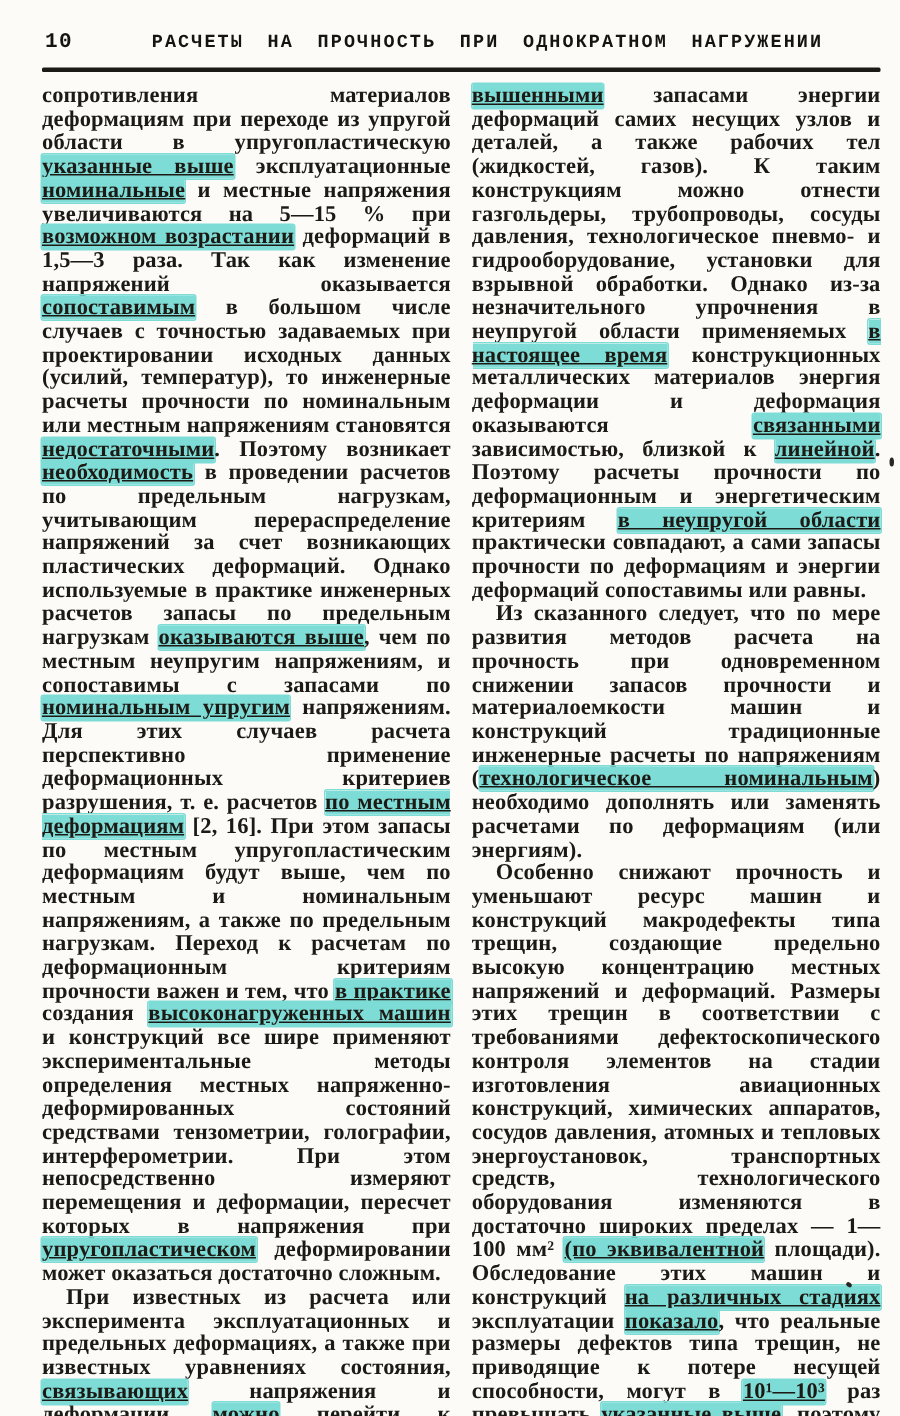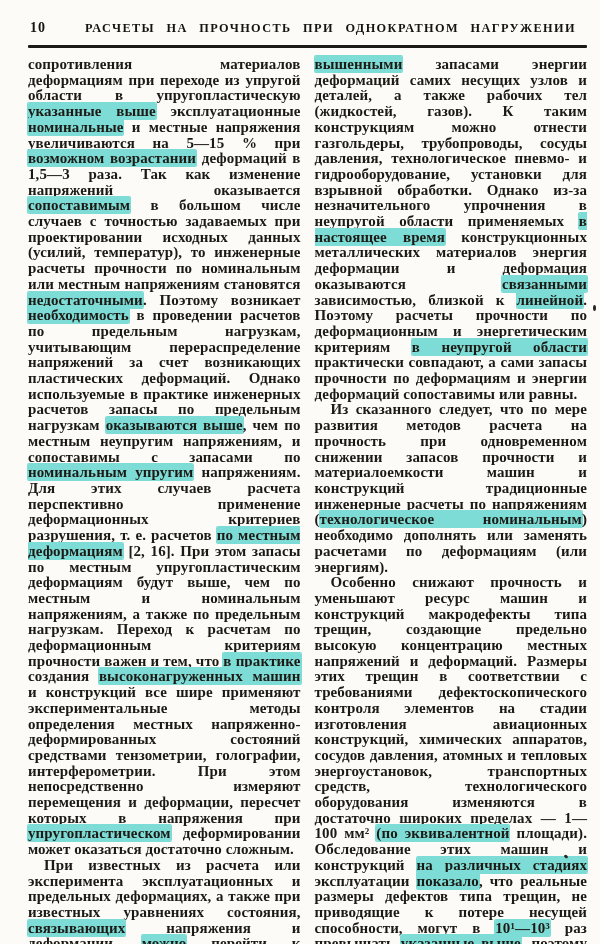--- a/index.html
+++ b/index.html
@@ -8,28 +8,28 @@
     background:#f4f2ee;
     font-family:"Liberation Serif", serif;
   }
   .page{
     position:relative;width:600px;height:944px;
     background:#fcfbf8;color:#17140f;
   }
   .page-header{
     position:absolute;top:20px;left:30px;right:16px;
     display:flex;align-items:baseline;
-    font-family:Liberation Serif, serif;
+    font-family:Liberation Mono, monospace;
     font-weight:bold;
   }
   .page-number{
     font-size:14px;letter-spacing:1px;flex:0 0 52px;
   }
   .running-title{
-    flex:1;text-align:right;font-size:12.3px;
+    flex:1;text-align:center;font-size:12.3px;
     letter-spacing:1.4px;word-spacing:7px;white-space:nowrap;
     transform:translateX(-8px);
   }
   .header-rule{
     position:absolute;top:45px;left:28px;right:13px;height:3px;
     background:#1c1a17;border-radius:1px;
   }
   .text-block{
     position:absolute;top:57px;left:28px;right:13px;
     display:flex;gap:14px;
@@ -44,20 +44,21 @@
     line-height:15.7px;
     font-weight:bold;
     letter-spacing:0.1px;
     color:#1d1a15;
   }
   p.para.indent{text-indent:16px;}
   .hl{
     background:var(--hl,#7edcd6);
     box-shadow:0 0 0 1px var(--hl,#7edcd6);
     border-radius:1px;
+    text-decoration:underline;
   }
   .speck{
     position:absolute;background:#2a2722;border-radius:50%;
   }
   .speck.s1{width:3px;height:6px;right:4px;top:305px;}
   .speck.s2{width:4px;height:3px;right:32px;top:855px;transform:rotate(35deg);}
 </style>
 </head>
 <body>
 

